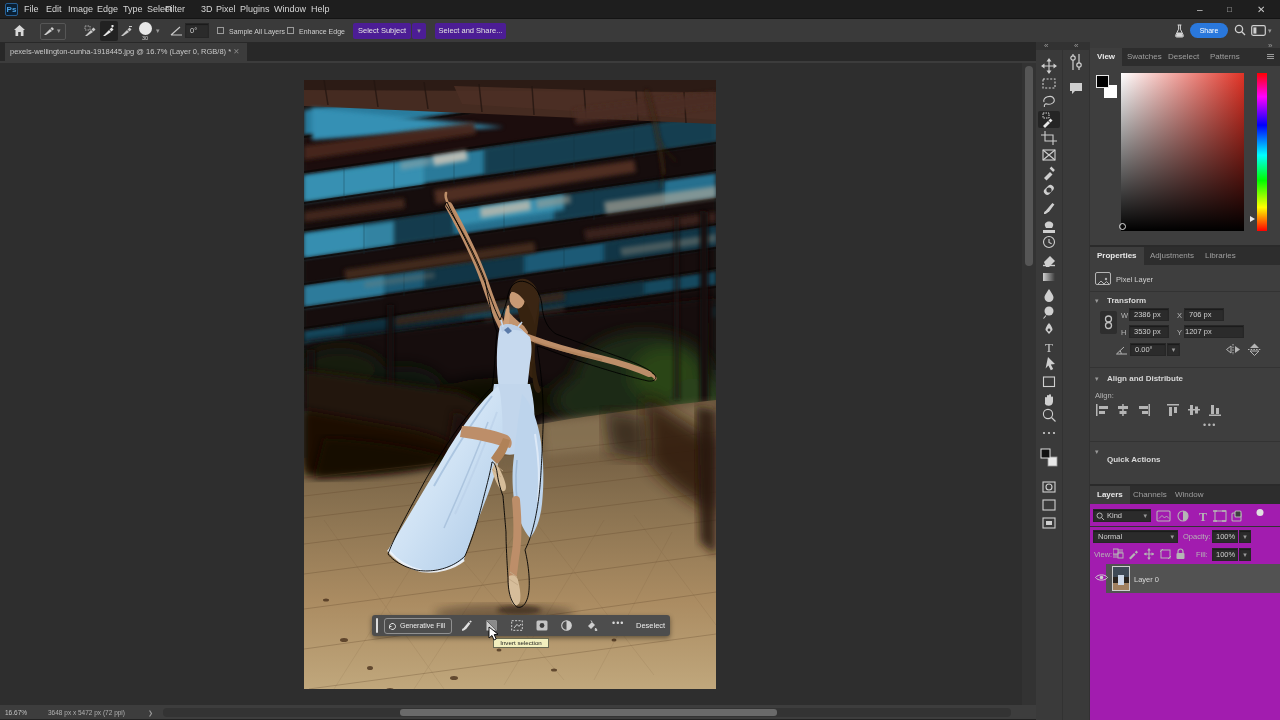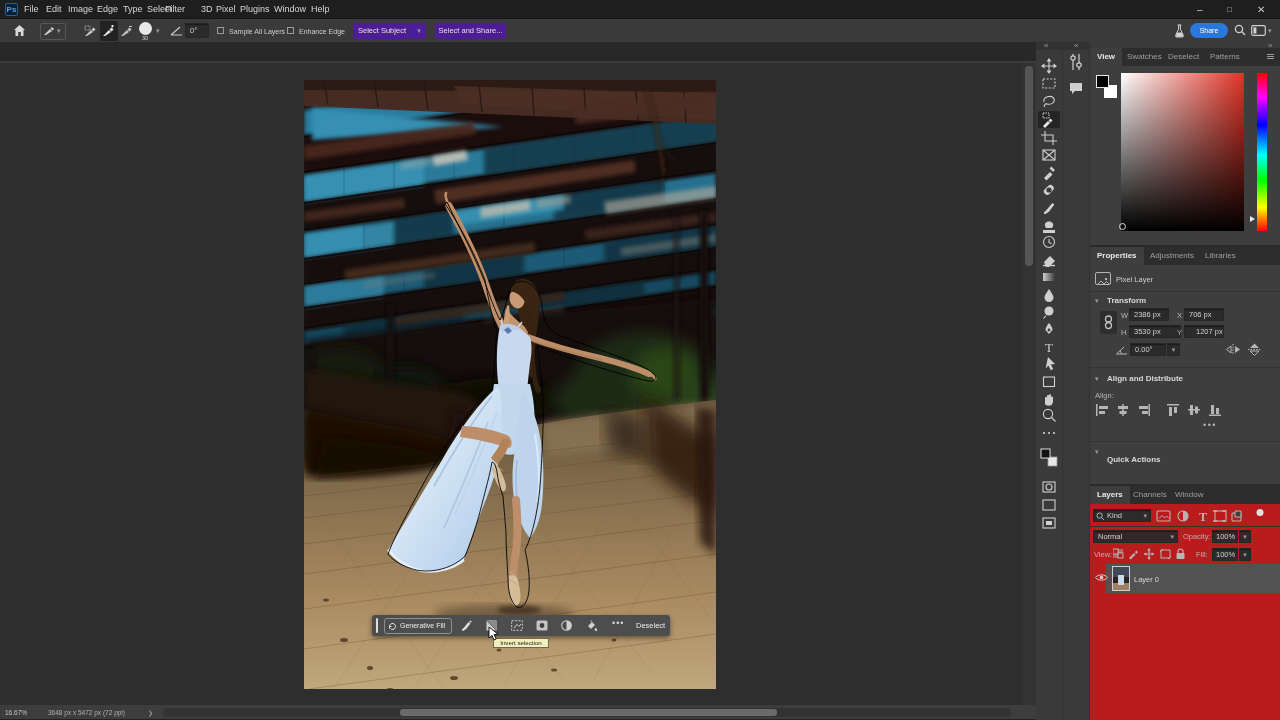--- a/index.html
+++ b/index.html
@@ -123,20 +123,21 @@
         <path d="M7.8 7.8 L11 11" stroke="#d0d0d0" stroke-width="1.3"></path>
       </svg>
     <svg class="abs" style="left:1251px; top:6px;" width="15" height="11" viewBox="0 0 15 11">
         <rect x="0.7" y="0.7" width="13.6" height="9.6" rx="1.5" stroke="#d0d0d0" stroke-width="1.2" fill="none"></rect>
         <rect x="2.4" y="2.4" width="3" height="6.2" fill="#d0d0d0"></rect>
       </svg>
     <span class="abs chev" style="left:1268px; top:8px;">▾</span>
   </div>
 
   <div id="tabrow" class="abs"></div>
+  <div id="doctab" class="abs">pexels-wellington-cunha-1918445.jpg @ 16.7% (Layer 0, RGB/8) * <span style="color:#8a8a8a">✕</span></div>
   <div id="canvasline" class="abs"></div>
 
   <div id="canvas" class="abs"></div>
   <svg id="photo" class="abs" style="left:304px; top:80px; filter:blur(0.4px);" width="412" height="609" viewBox="0 0 412 609">
     <defs>
       <linearGradient id="pav" x1="0" y1="0" x2="0" y2="1">
         <stop offset="0" stop-color="#645038"></stop>
           <stop offset="0.35" stop-color="#87704f"></stop>
           <stop offset="0.7" stop-color="#ab8c62"></stop>
           <stop offset="1" stop-color="#c0a77c"></stop>
@@ -606,23 +607,23 @@
         <svg width="17" height="23" viewBox="0 0 17 23">
             <circle cx="8.5" cy="8" r="3" stroke="#c0c0c0" stroke-width="1.3" fill="none"></circle>
             <circle cx="8.5" cy="14.5" r="3" stroke="#c0c0c0" stroke-width="1.3" fill="none"></circle>
           </svg>
       </div>
       <span class="lbl" style="left:31px; top:46px;">W</span>
       <div class="inbox" style="left:39px; top:43px; width:40px; height:13px; line-height:12px; padding-left:4px;">2386 px</div>
       <span class="lbl" style="left:87px; top:46px;">X</span>
       <div class="inbox" style="left:94px; top:43px; width:40px; height:13px; line-height:12px; padding-left:4px;">706 px</div>
       <span class="lbl" style="left:31px; top:63px;">H</span>
-      <div class="inbox" style="left:39px; top:60px; width:52px; height:13px; line-height:12px; padding-left:4px;">3530 px</div>
+      <div class="inbox" style="left:39px; top:60px; width:40px; height:13px; line-height:12px; padding-left:4px;">3530 px</div>
       <span class="lbl" style="left:87px; top:63px;">Y</span>
-      <div class="inbox" style="left:94px; top:60px; width:40px; height:13px; line-height:12px; padding-left:11px;">1207 px</div>
+      <div class="inbox" style="left:94px; top:60px; width:60px; height:13px; line-height:12px; padding-left:0;">1207 px</div>
       <svg class="abs" style="left:26px; top:81px;" width="12" height="9" viewBox="0 0 12 9">
           <path d="M0.5 8 H11 M0.5 8 L8 1 M5.2 8 A5 5 0 0 0 4 4.8" stroke="#b5b5b5" fill="none"></path>
         </svg>
       <div class="inbox" style="left:40px; top:78px; width:36px; height:13px; line-height:12px; padding-left:4px;">0.00°</div>
       <div class="inbox" style="left:77px; top:78px; width:13px; height:13px; text-align:center; line-height:12px;"><span class="chev">▾</span></div>
       <svg class="abs" style="left:136px; top:79px;" width="16" height="11" viewBox="0 0 16 11">
           <path d="M7 0 v11" stroke="#b5b5b5" stroke-dasharray="1.5 1.2"></path>
           <path d="M5 2 v7 L0.5 5.5 Z" fill="none" stroke="#b5b5b5"></path>
           <path d="M9 2 v7 L14 5.5 Z" fill="#b5b5b5"></path>
         </svg>
@@ -672,21 +673,21 @@
       <span class="chev abs" style="left:5px; top:183px;">▾</span>
       <span class="sechead" style="left:17px; top:190px;">Quick Actions</span>
     </div>
 
     <div class="abs" style="left:54px; top:442px; width:190px; height:2px; background:#2a2a2a;"></div>
     <div class="ptabrow" style="left:54px; top:444px;">
       <span class="ptab active" style="left:0;">Layers</span>
       <span class="ptab" style="left:36px;">Channels</span>
       <span class="ptab" style="left:78px;">Window</span>
     </div>
-    <div class="abs" style="left:54px; top:462px; width:190px; height:216px; background:#b91c1c;">
+    <div class="abs" style="left:54px; top:462px; width:190px; height:216px; background:#a21caf;">
 
       <div class="inbox" style="left:3px; top:5px; width:58px; height:13px;">
         <svg class="abs" style="left:2px; top:2px;" width="9" height="9" viewBox="0 0 9 9">
             <circle cx="3.6" cy="3.6" r="2.6" stroke="#b5b5b5" fill="none"></circle>
             <path d="M5.6 5.6 L8 8" stroke="#b5b5b5"></path>
           </svg>
         <span style="position:absolute; left:13px; top:1px;">Kind</span>
         <span class="chev" style="position:absolute; right:3px; top:2px;">▾</span>
       </div>
       <svg class="abs" style="left:66px; top:5px;" width="140" height="14" viewBox="0 0 140 14" fill="none" stroke="#b5b5b5" stroke-width="1.1">

